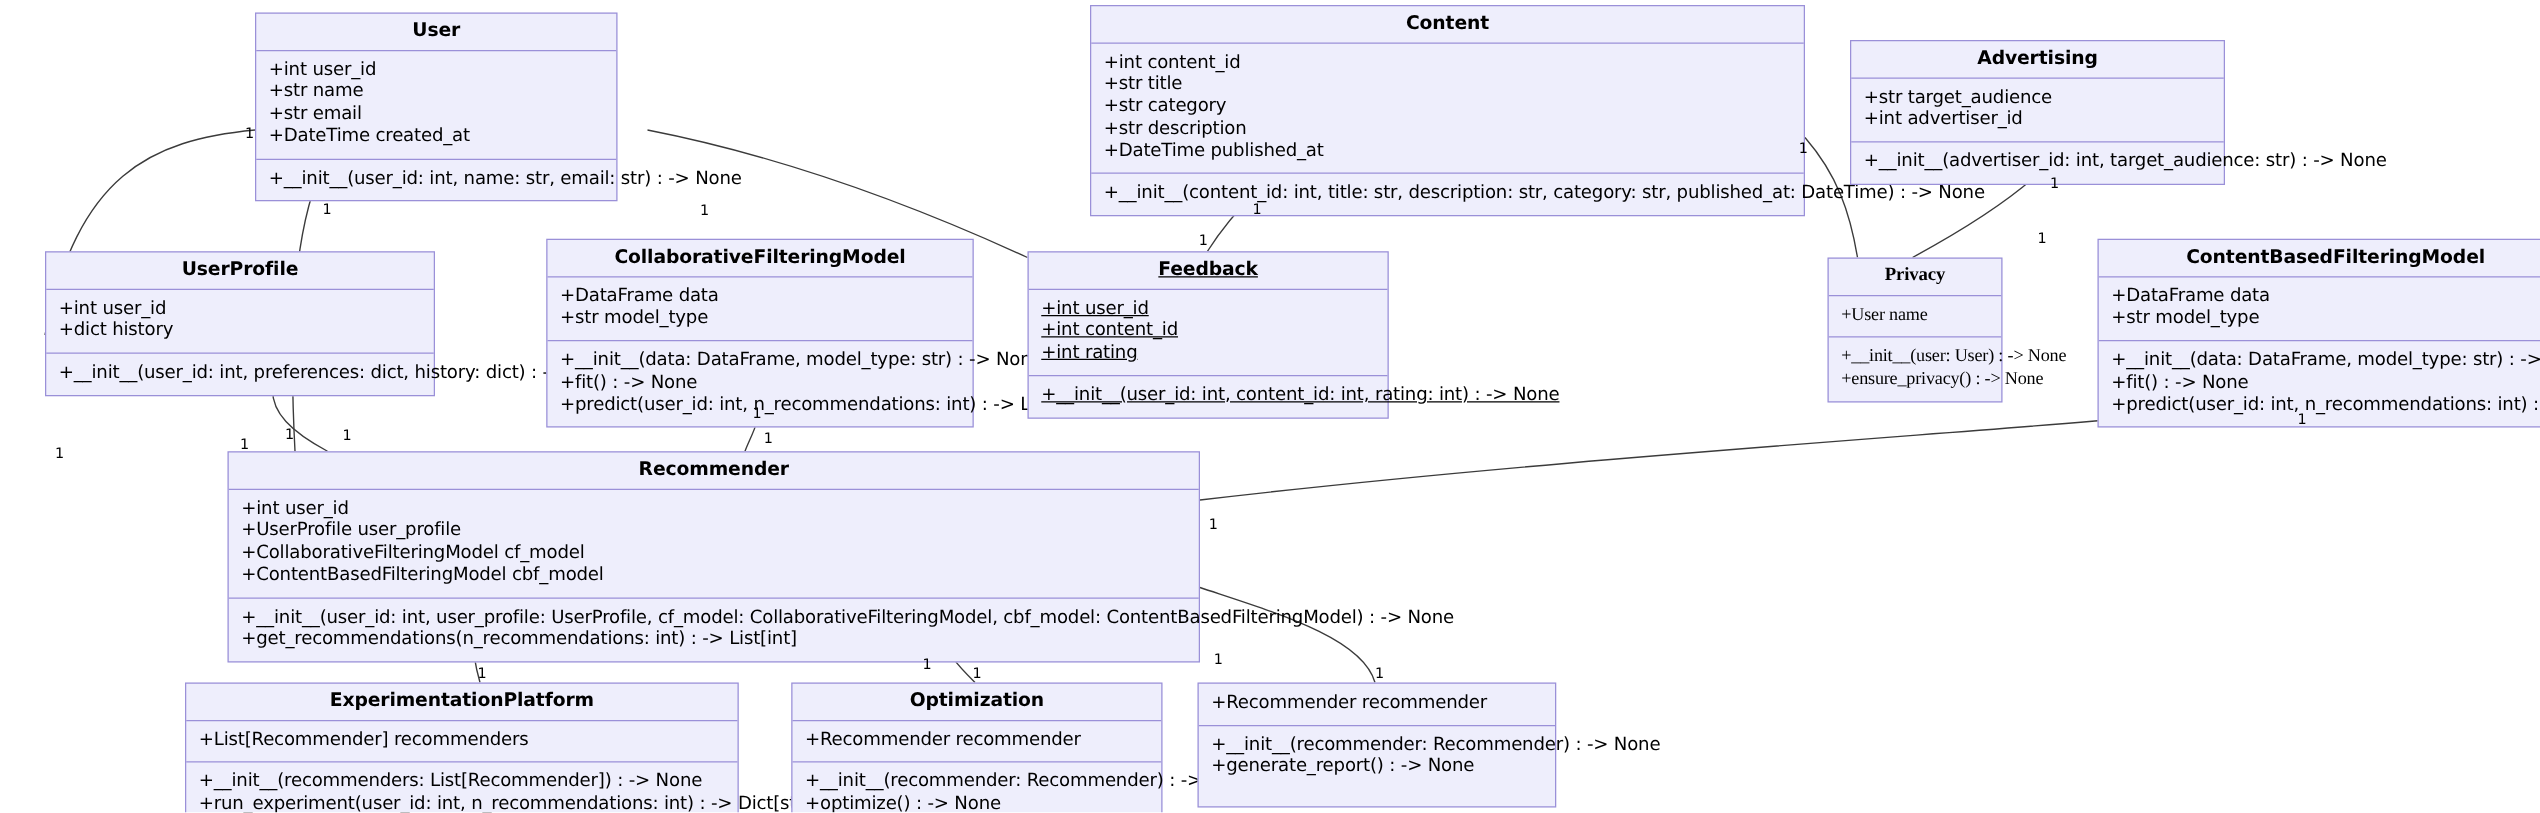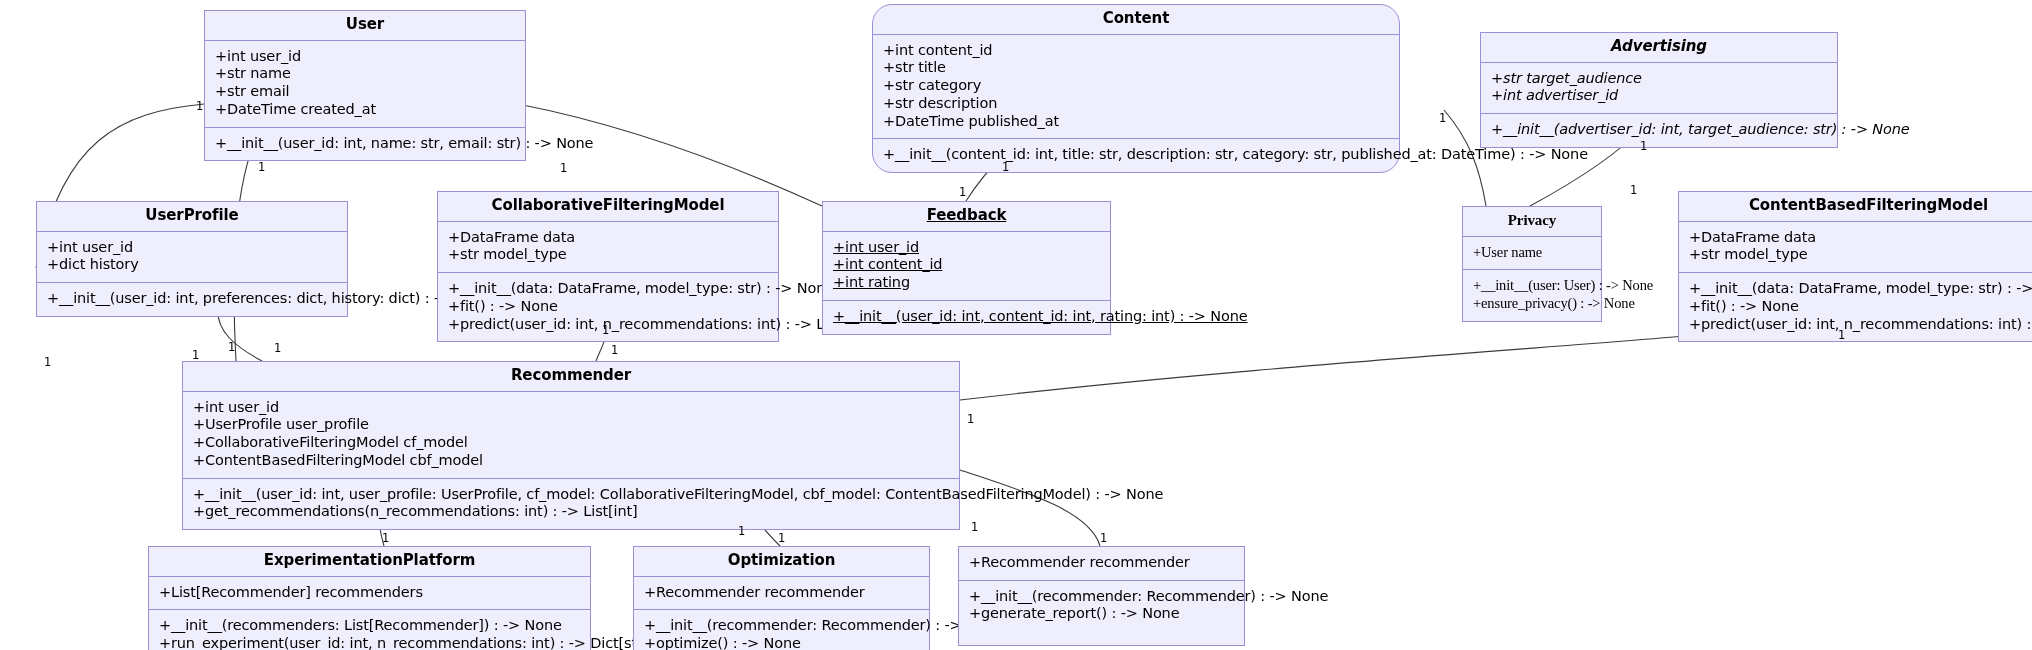--- a/index.html
+++ b/index.html
@@ -73,46 +73,46 @@
       <path d="M 1006 152 C 990 168 978 182 966 201" fill="none" stroke="#3b3b3b" stroke-width="1.1"></path>
       <path d="M 1444 110 C 1470 140 1480 170 1486 206" fill="none" stroke="#3b3b3b" stroke-width="1.1"></path>
       <path d="M 1644 126 C 1620 152 1578 180 1530 206" fill="none" stroke="#3b3b3b" stroke-width="1.1"></path>
       <path d="M 218 312 C 218 330 232 345 262 361" fill="none" stroke="#3b3b3b" stroke-width="1.1"></path>
       <path d="M 608 321 C 608 338 600 350 596 361" fill="none" stroke="#3b3b3b" stroke-width="1.1"></path>
       <path d="M 1838 321 C 1700 340 1300 360 960 400" fill="none" stroke="#3b3b3b" stroke-width="1.1"></path>
       <path d="M 378 507 C 378 522 380 532 384 546" fill="none" stroke="#3b3b3b" stroke-width="1.1"></path>
       <path d="M 756 507 C 756 522 766 532 780 546" fill="none" stroke="#3b3b3b" stroke-width="1.1"></path>
       <path d="M 960 470 C 1020 490 1090 510 1100 546" fill="none" stroke="#3b3b3b" stroke-width="1.1"></path>
     </svg>
-<div class="umlclass" style="left: 204px; top: 10px; width: 322px; min-height: 112px;">
+<div class="umlclass" style="left: 204px; top: 10px; width: 290px; min-height: 112px;">
       <div class="uml-title">User</div>
       <div class="uml-section">
         <div class="uml-row">+int user_id</div>
         <div class="uml-row">+str name</div>
         <div class="uml-row">+str email</div>
         <div class="uml-row">+DateTime created_at</div>
       </div>
       <div class="uml-section">
         <div class="uml-row">+__init__(user_id: int, name: str, email: str) : -&gt; None</div>
       </div>
     </div>
-    <div class="umlclass" style="left: 872px; top: 4px; width: 528px; min-height: 148px; border-radius: 20px;">
+    <div class="umlclass" style="left: 872px; top: 4px; width: 572px; min-height: 148px;">
       <div class="uml-title">Content</div>
       <div class="uml-section">
         <div class="uml-row">+int content_id</div>
         <div class="uml-row">+str title</div>
         <div class="uml-row">+str category</div>
         <div class="uml-row">+str description</div>
         <div class="uml-row">+DateTime published_at</div>
       </div>
       <div class="uml-section">
         <div class="uml-row">+__init__(content_id: int, title: str, description: str, category: str, published_at: DateTime) : -&gt; None</div>
       </div>
     </div>
-    <div class="umlclass" style="left: 1480px; top: 32px; width: 358px; min-height: 94px; font-style: italic;">
+    <div class="umlclass" style="left: 1480px; top: 32px; width: 300px; min-height: 94px;">
       <div class="uml-title">Advertising</div>
       <div class="uml-section">
         <div class="uml-row">+str target_audience</div>
         <div class="uml-row">+int advertiser_id</div>
       </div>
       <div class="uml-section">
         <div class="uml-row">+__init__(advertiser_id: int, target_audience: str) : -&gt; None</div>
       </div>
     </div>
     <div class="umlclass" style="left: 36px; top: 201px; width: 312px; min-height: 111px;">

